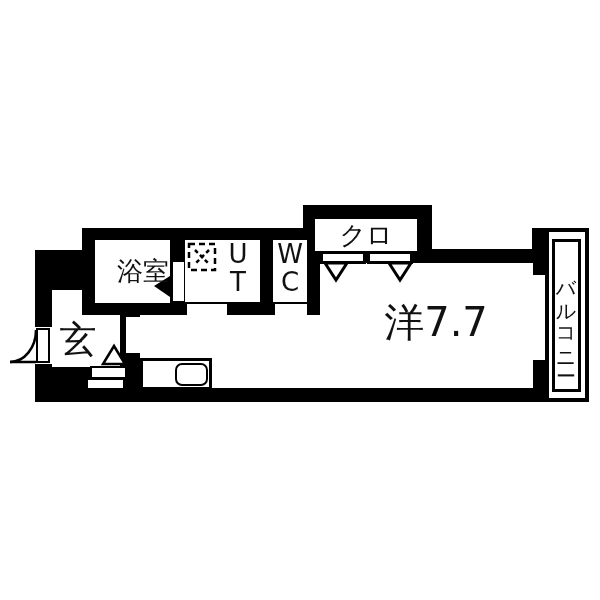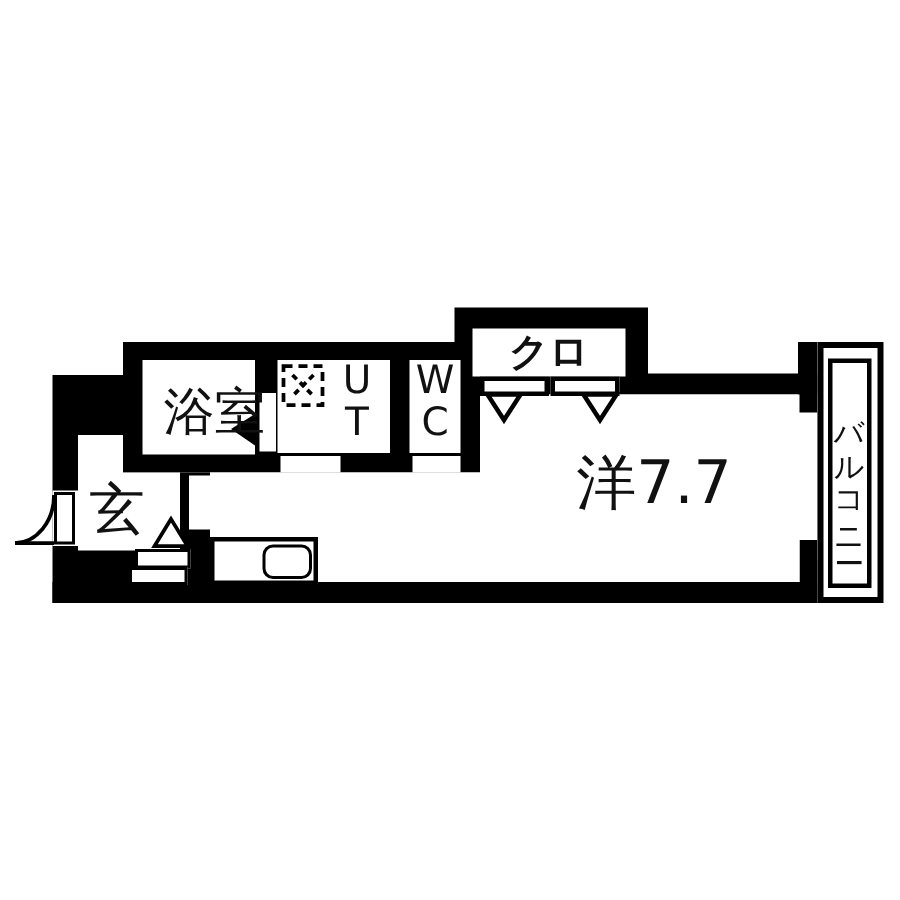--- a/index.html
+++ b/index.html
@@ -64,33 +64,33 @@
     <polygon points="325,263 347,263 336,280" fill="#fff" stroke="#000" stroke-width="3"></polygon>
     <polygon points="389,263 411,263 400,280" fill="#fff" stroke="#000" stroke-width="3"></polygon>
 
     <g>
       <rect x="189" y="244" width="26" height="26" fill="#fff" stroke="#000" stroke-width="2.5" stroke-dasharray="6 4"></rect>
       <line x1="195" y1="250" x2="209" y2="264" stroke="#000" stroke-width="2.5" stroke-dasharray="4 3"></line>
       <line x1="209" y1="250" x2="195" y2="264" stroke="#000" stroke-width="2.5" stroke-dasharray="4 3"></line>
     </g>
   </svg>
 
-  <div class="lbl" style="left:95px;top:257px;width:96px;font-size:34px;text-align:center;">浴室</div>
+  <div class="lbl" style="left:95px;top:257px;width:96px;font-size:26px;text-align:center;">浴室</div>
 
   <div class="lbl" style="left:218px;top:240px;width:40px;font-size:26px;">
     <div>U</div>
     <div>T</div>
   </div>
 
   <div class="lbl" style="left:273px;top:240px;width:34px;font-size:26px;">
     <div>W</div>
     <div>C</div>
   </div>
 
-  <div class="lbl" style="left:315px;top:221px;width:102px;font-size:26px;font-weight:bold;">クロ</div>
+  <div class="lbl" style="left:315px;top:221px;width:102px;font-size:26px;">クロ</div>
 
   <div class="lbl" style="left:346px;top:301px;width:180px;font-size:40px;">洋7.7</div>
 
   <div class="lbl" style="left:56px;top:320px;width:44px;font-size:37px;">玄</div>
 
   <div class="lbl vtext" style="left:555px;top:246px;height:140px;font-size:20px;">バルコニー</div>
 
 </div>
 
 </body></html>

